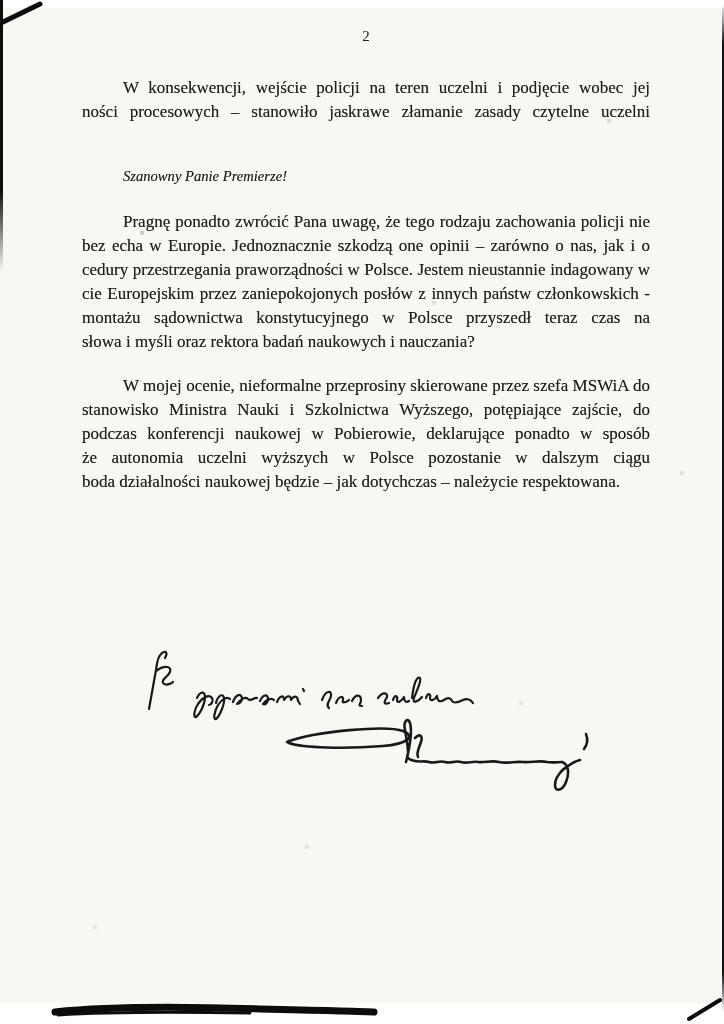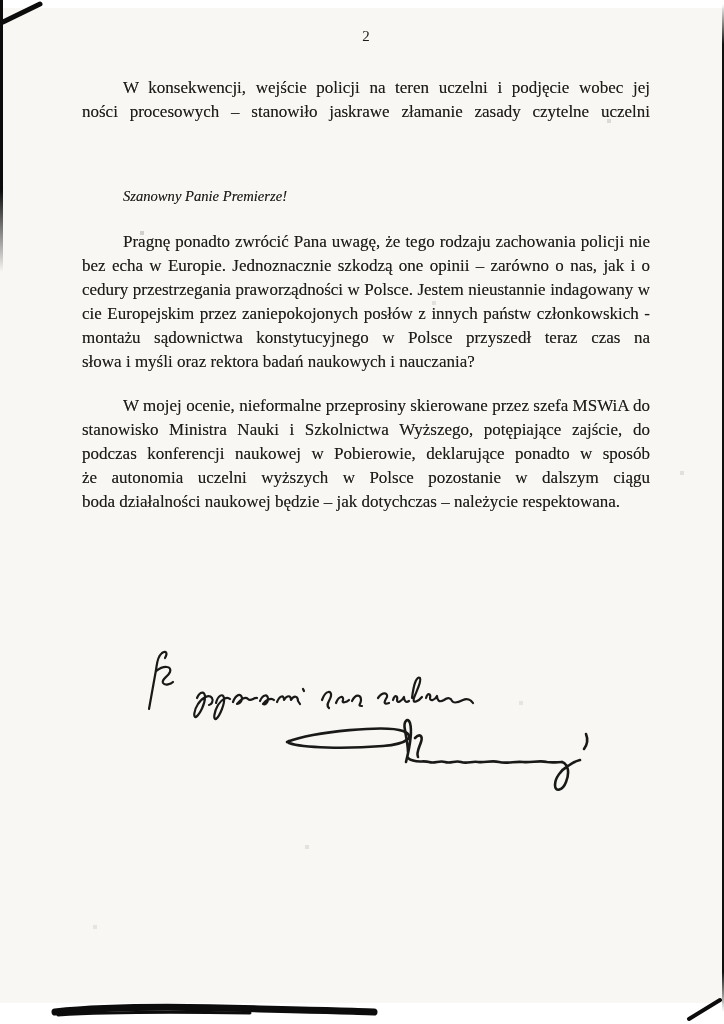--- a/index.html
+++ b/index.html
@@ -20,21 +20,21 @@
     font-size:17px;line-height:24px;color:#1e1d1a;
     text-shadow:0 0 .5px rgba(30,29,26,.55);
   }
   .p1{margin-top:24px;}
   .p2{margin-top:22px;}
   .p3{margin-top:20px;}
   .tl{height:24px;overflow:hidden;text-align:justify;text-align-last:justify;}
   .tl.first{padding-left:41px;}
   .tl.last{text-align-last:left;}
   .salutation{
-    margin-top:60px;height:24px;padding-left:41px;
+    margin-top:40px;height:24px;padding-left:41px;
     font-style:italic;font-size:14.6px;line-height:24px;color:#1e1d1a;
     text-shadow:0 0 .5px rgba(30,29,26,.55);
   }
   .hw{position:absolute;overflow:visible;}
   .hw path{fill:none;stroke:#191917;stroke-linecap:round;stroke-linejoin:round;}
   .hw-closing{left:140px;top:648px;}
   .hw-signature{left:275px;top:710px;}
   
   .art{position:absolute;}
   .art path{stroke:#0c0c0c;stroke-linecap:round;fill:none;}

